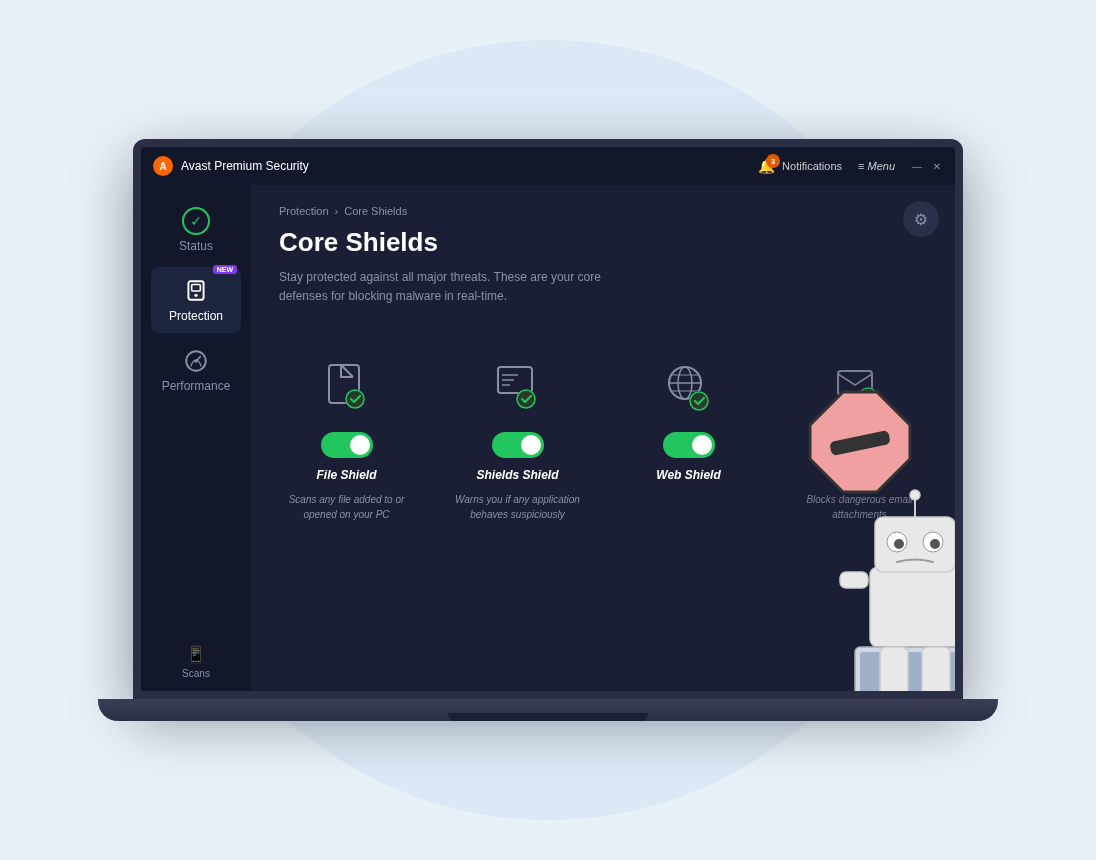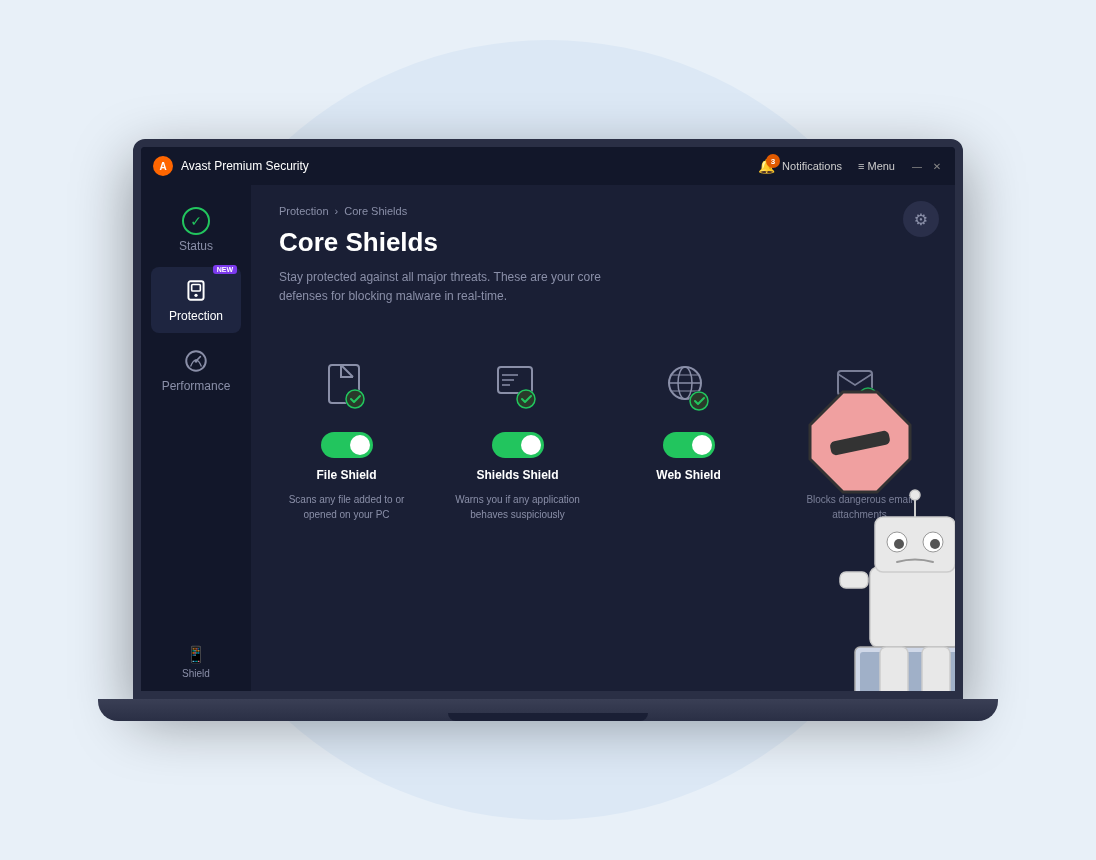--- a/index.html
+++ b/index.html
@@ -128,20 +128,21 @@
       color: white;
       display: flex;
       align-items: center;
       justify-content: center;
       font-weight: bold;
     }
     .menu-btn {
       color: #ccc;
       font-size: 11px;
       cursor: pointer;
+      font-style: italic;
     }
     .window-controls {
       display: flex;
       gap: 8px;
       align-items: center;
     }
     .win-btn {
       width: 12px;
       height: 12px;
       display: flex;
@@ -298,20 +299,21 @@
       font-size: 12px;
       line-height: 1.6;
       max-width: 360px;
       margin-bottom: 46px;
     }
 
     
     .shields-grid {
       display: flex;
       gap: 36px;
+      font-style: italic;
     }
 
     .shield-card {
       width: 160px;
       display: flex;
       flex-direction: column;
       align-items: center;
       gap: 10px;
     }
 
@@ -443,21 +445,21 @@
               <path d="M7 17 Q12 5 17 17" stroke="#8a8fa8" stroke-width="1.2" fill="none"></path>
             </svg>
           </div>
           <span class="nav-label">Performance</span>
         </div>
 
 
         <div class="sidebar-bottom">
           <div class="mobile-btn">
             <span class="mobile-icon">📱</span>
-            <span class="mobile-label">Shield</span>
+            <span class="mobile-label">Scans</span>
           </div>
         </div>
 
       </div>
 
       <div class="main-content">
 
         <div class="gear-btn">
           <span>⚙</span>
         </div>

